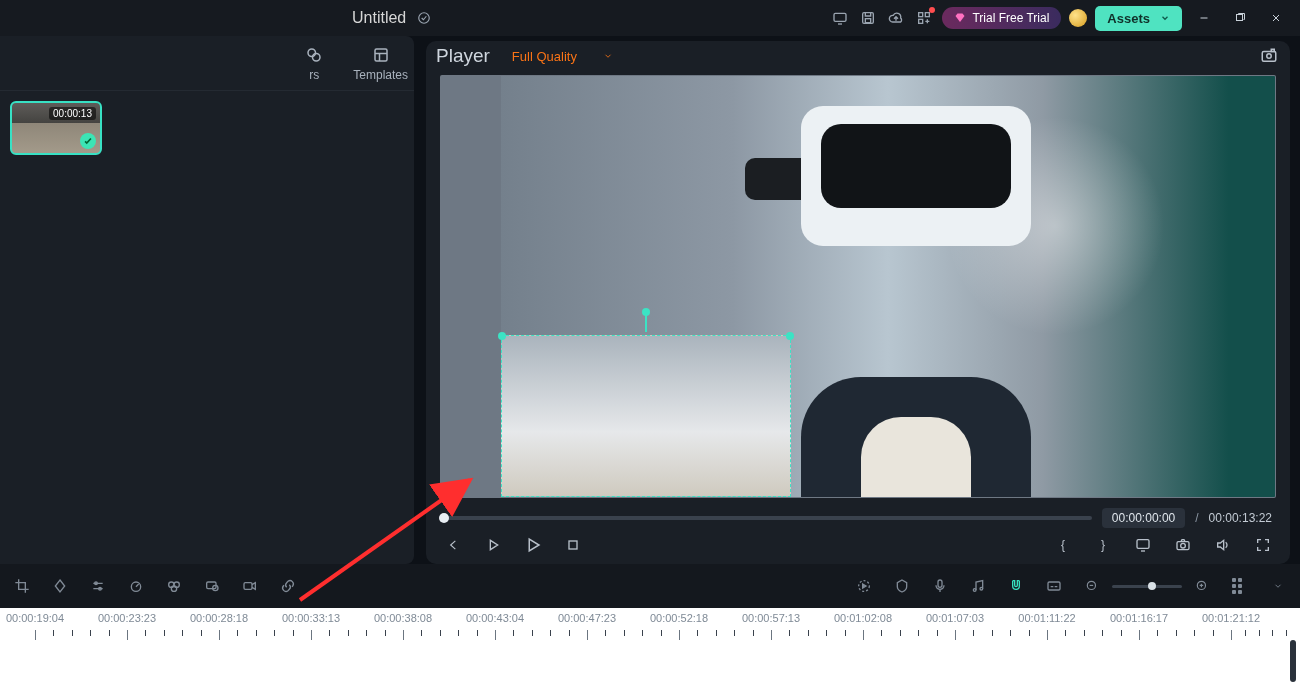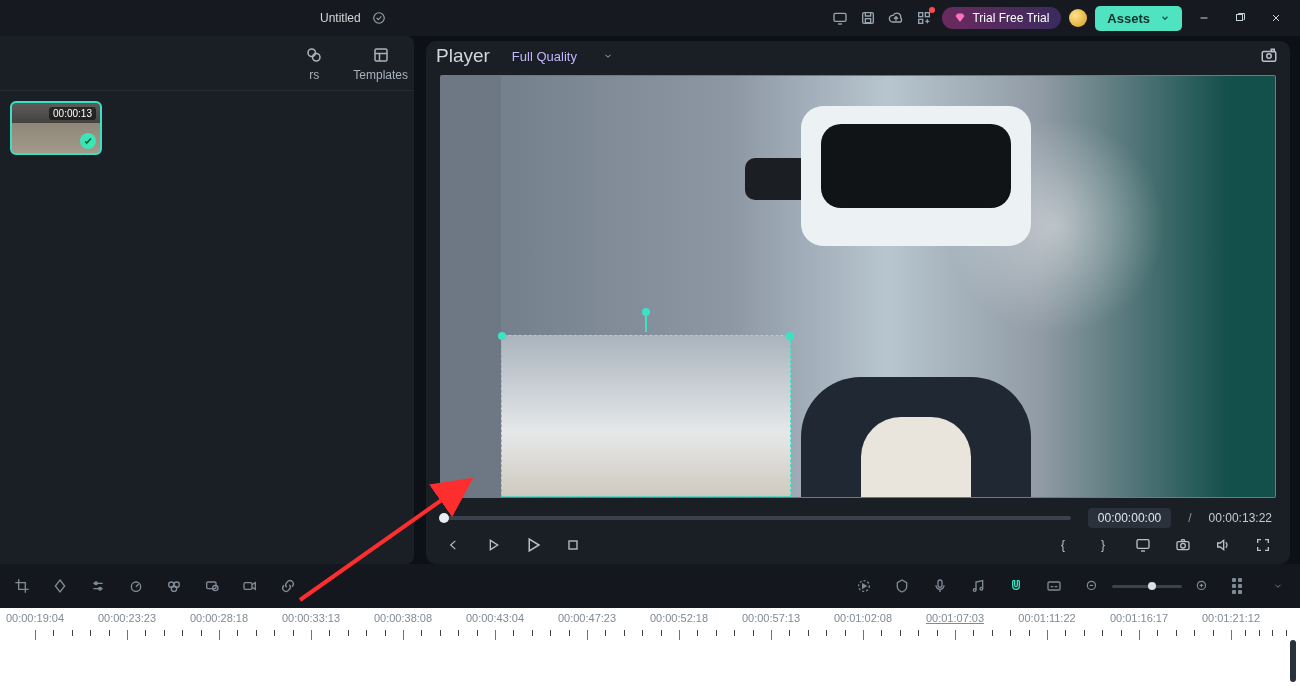--- a/index.html
+++ b/index.html
@@ -13,23 +13,23 @@
   }
 
   
   .topbar {
     position: absolute; top: 0; left: 0; right: 0; height: 36px;
     display: flex; align-items: center;
     padding: 0 10px;
     background: #161a20;
   }
   .topbar-title {
-    position: absolute; left: 320px; top: 0; height: 36px;
+    position: absolute; left: 352px; top: 0; height: 36px;
     display: flex; align-items: center; gap: 8px;
-    color: #d6d6d6; font-size: 12px;
+    color: #d6d6d6; font-size: 16px;
   }
   .topbar-right {
     margin-left: auto; display: flex; align-items: center; gap: 8px;
   }
   .topbar-icon {
     width: 20px; height: 20px; display: flex; align-items: center; justify-content: center;
     color: #9aa4b0; cursor: pointer;
   }
   .icon-badge { position: relative; }
   .icon-badge::after {
@@ -105,21 +105,21 @@
     background: #1a1f26; border-radius: 10px;
     display: flex; flex-direction: column;
   }
   .player-header {
     height: 30px; display: flex; align-items: center; gap: 14px;
     padding: 0 10px;
   }
   .player-title { color: #cfd6de; font-size: 19px; }
   .quality-dd {
     display: flex; align-items: center; gap: 26px;
-    background: transparent; color: #c4b5fd;
+    background: transparent; color: #f97316;
     padding: 3px 8px; border-radius: 4px; font-size: 13px;
     cursor: pointer;
   }
   .snapshot-btn {
     margin-left: auto; width: 22px; height: 18px; display:flex;align-items:center;justify-content:center;
     color: #b8c0ca; cursor: pointer;
   }
   .player-canvas {
     position: relative; flex: 1; margin: 4px 14px 6px 14px;
     display: flex; align-items: stretch; justify-content: center;
@@ -168,21 +168,21 @@
   }
   .pip::before, .pip::after {
     content:""; position:absolute; width:8px; height:8px; background:#3be3c4; border-radius:50%;
   }
   .pip::before { left:-4px; top:-4px; }
   .pip::after  { right:-4px; top:-4px; }
   .pip-handle  { position:absolute; left:50%; top:-24px; transform:translateX(-50%); width:2px; height:20px; background:#3be3c4; }
   .pip-handle::before { content:""; position:absolute; left:-3px; top:-4px; width:8px; height:8px; background:#3be3c4; border-radius:50%; }
 
   .progress-row {
-    display:flex; align-items:center; gap:17px; padding: 4px 18px 2px 18px;
+    display:flex; align-items:center; gap:10px; padding: 4px 18px 2px 18px;
   }
   .progress-track { flex:1; height:4px; background:#3a424d; border-radius:2px; position:relative; }
   .progress-knob { position:absolute; left:0; top:50%; transform:translate(-50%,-50%); width:10px; height:10px; border-radius:50%; background:#e8eef3; }
   .time-chip {
     background:#2a313b; color:#dfe5eb; padding:3px 10px; border-radius:4px; font-size:12px;
   }
   .time-sep { color:#8b96a2; }
   .time-total { color:#c3cbd4; font-size:12px; }
 
   .player-controls {
@@ -557,21 +557,21 @@
       <span class="tl-label" style="left: 35px;">00:00:19:04</span>
       <span class="tl-label" style="left: 127px;">00:00:23:23</span>
       <span class="tl-label" style="left: 219px;">00:00:28:18</span>
       <span class="tl-label" style="left: 311px;">00:00:33:13</span>
       <span class="tl-label" style="left: 403px;">00:00:38:08</span>
       <span class="tl-label" style="left: 495px;">00:00:43:04</span>
       <span class="tl-label" style="left: 587px;">00:00:47:23</span>
       <span class="tl-label" style="left: 679px;">00:00:52:18</span>
       <span class="tl-label" style="left: 771px;">00:00:57:13</span>
       <span class="tl-label" style="left: 863px;">00:01:02:08</span>
-      <span class="tl-label" style="left: 955px; text-decoration: underline;">00:01:07:03</span>
+      <span class="tl-label" style="left: 955px;">00:01:07:03</span>
       <span class="tl-label" style="left: 1047px;">00:01:11:22</span>
       <span class="tl-label" style="left: 1139px;">00:01:16:17</span>
       <span class="tl-label" style="left: 1231px;">00:01:21:12</span>
     </div>
   <div class="tl-ticks" id="tl-ticks">
       <span class="tl-tick major" style="left: 35px;"></span>
       <span class="tl-tick minor" style="left: 53.4px;"></span>
       <span class="tl-tick minor" style="left: 71.8px;"></span>
       <span class="tl-tick minor" style="left: 90.2px;"></span>
       <span class="tl-tick minor" style="left: 108.6px;"></span>

